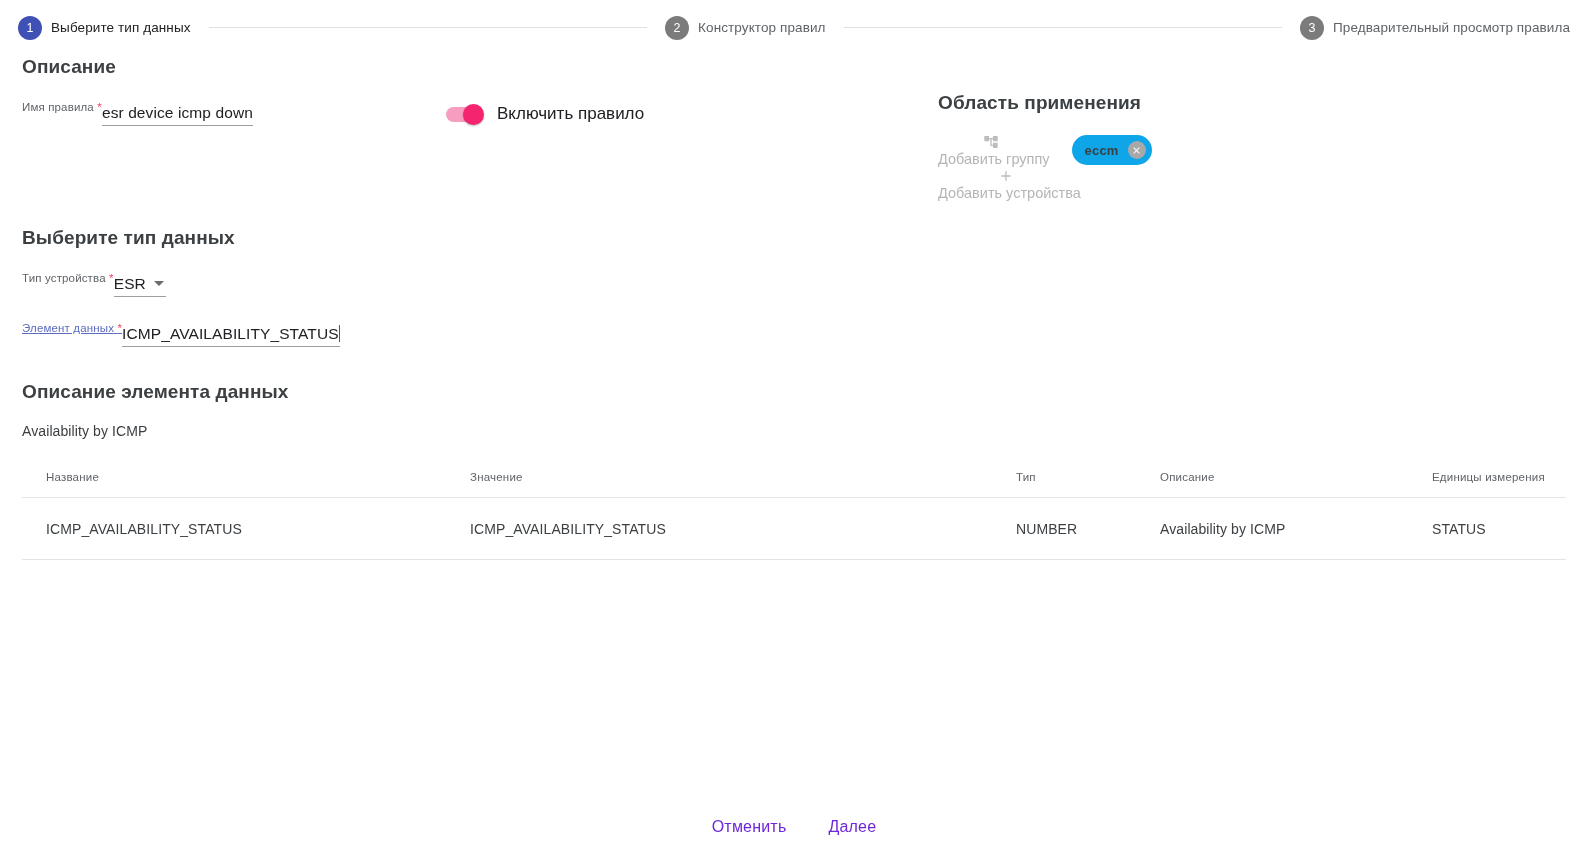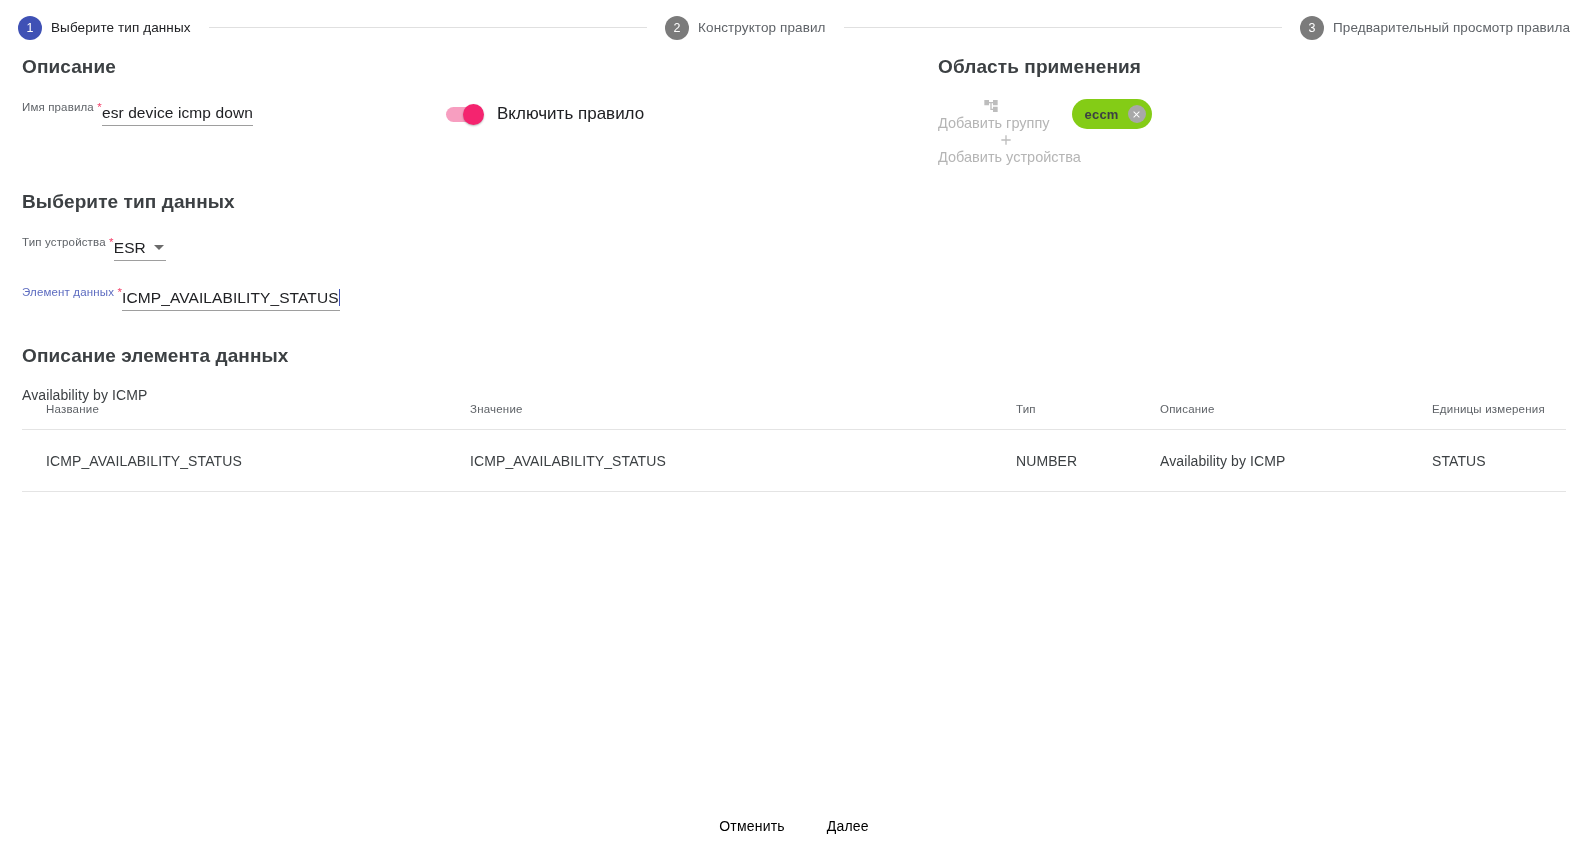--- a/index.html
+++ b/index.html
@@ -72,42 +72,42 @@
     margin: 0;
     letter-spacing: .1px;
   }
 
   
   .top-row {
     display: flex;
     align-items: flex-start;
   }
   .col-left { width: 916px; flex: 0 0 916px; }
-  .col-right { flex: 1 1 auto; }
+  .col-right { flex: 1 1 auto; margin-top: 36px; }
 
   .fields-row {
     display: flex;
     align-items: flex-end;
     margin-top: 22px;
   }
 
   
   .field {
     position: relative;
     display: flex;
     flex-direction: row;
   }
   .field-label {
     font-size: 11.5px;
     color: #5f6368;
     line-height: 14px;
     margin-bottom: 10px;
     letter-spacing: .15px;
   }
-  .field-label.focused { color: #5c6bc0; }
+  .field-label.focused { color: #5c6bc0; text-decoration: underline; }
   .req { color: #f4436c; }
   .field-control {
     position: relative;
     border-bottom: 1px solid #9e9e9e;
     height: 26px;
     display: flex;
     align-items: center;
   }
   .field-value {
     font-size: 15.5px;
@@ -197,21 +197,21 @@
     display: flex;
     align-items: center;
     justify-content: center;
     flex: 0 0 auto;
   }
   .chip {
     display: inline-flex;
     align-items: center;
     height: 30px;
     border-radius: 15px;
-    background: #84cc16;
+    background: #0ea5e9;
     padding: 0 6px 0 13px;
     margin-left: 22px;
   }
   .chip-label {
     font-size: 13px;
     color: #3c4043;
     font-weight: bold;
     letter-spacing: .2px;
   }
   .chip-x {
@@ -230,20 +230,21 @@
   .desc-text {
     font-size: 14px;
     color: #3c4043;
     margin-top: 20px;
     letter-spacing: .1px;
   }
 
   
   .table {
     width: 1544px;
+    margin-top: 32px;
     border-collapse: collapse;
     table-layout: fixed;
   }
   .table th {
     text-align: left;
     font-size: 11.5px;
     font-weight: normal;
     color: #5f6368;
     padding: 0 0 14px 0;
     border-bottom: 1px solid #e4e4e4;
@@ -267,22 +268,22 @@
   .footer {
     position: absolute;
     left: 0;
     right: 0;
     top: 812px;
     display: flex;
     justify-content: center;
     align-items: center;
   }
   .footer-btn {
-    font-size: 14px;
-    color: #000000;
+    font-size: 16px;
+    color: #6d28d9;
     padding: 6px 14px;
     letter-spacing: .2px;
     white-space: nowrap;
     background: none;
     border: none;
     font-family: "Liberation Sans", sans-serif;
     cursor: pointer;
   }
   .gap-mid { width: 14px; }
 </style>

